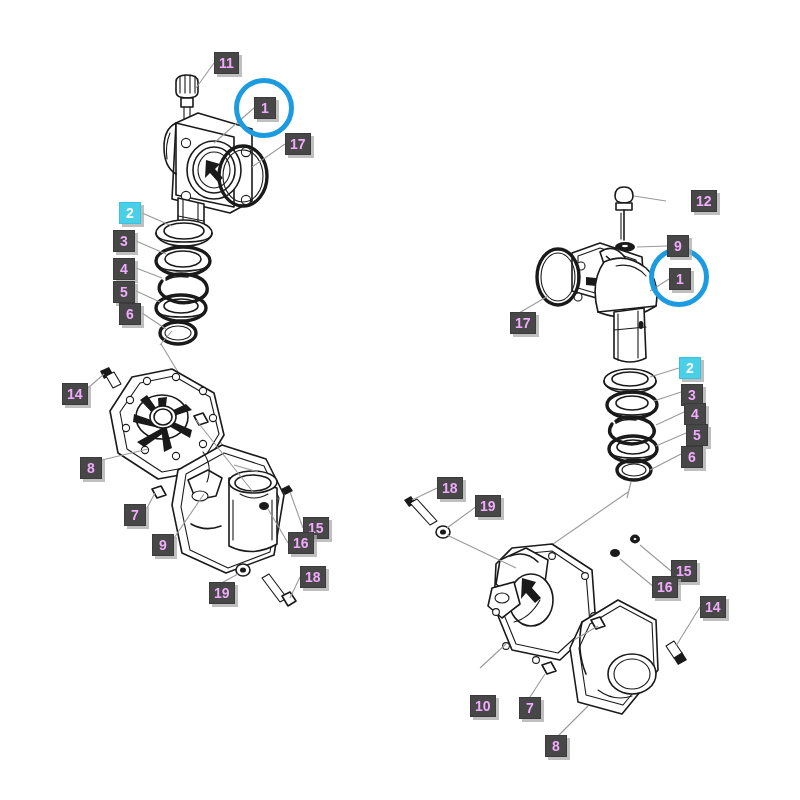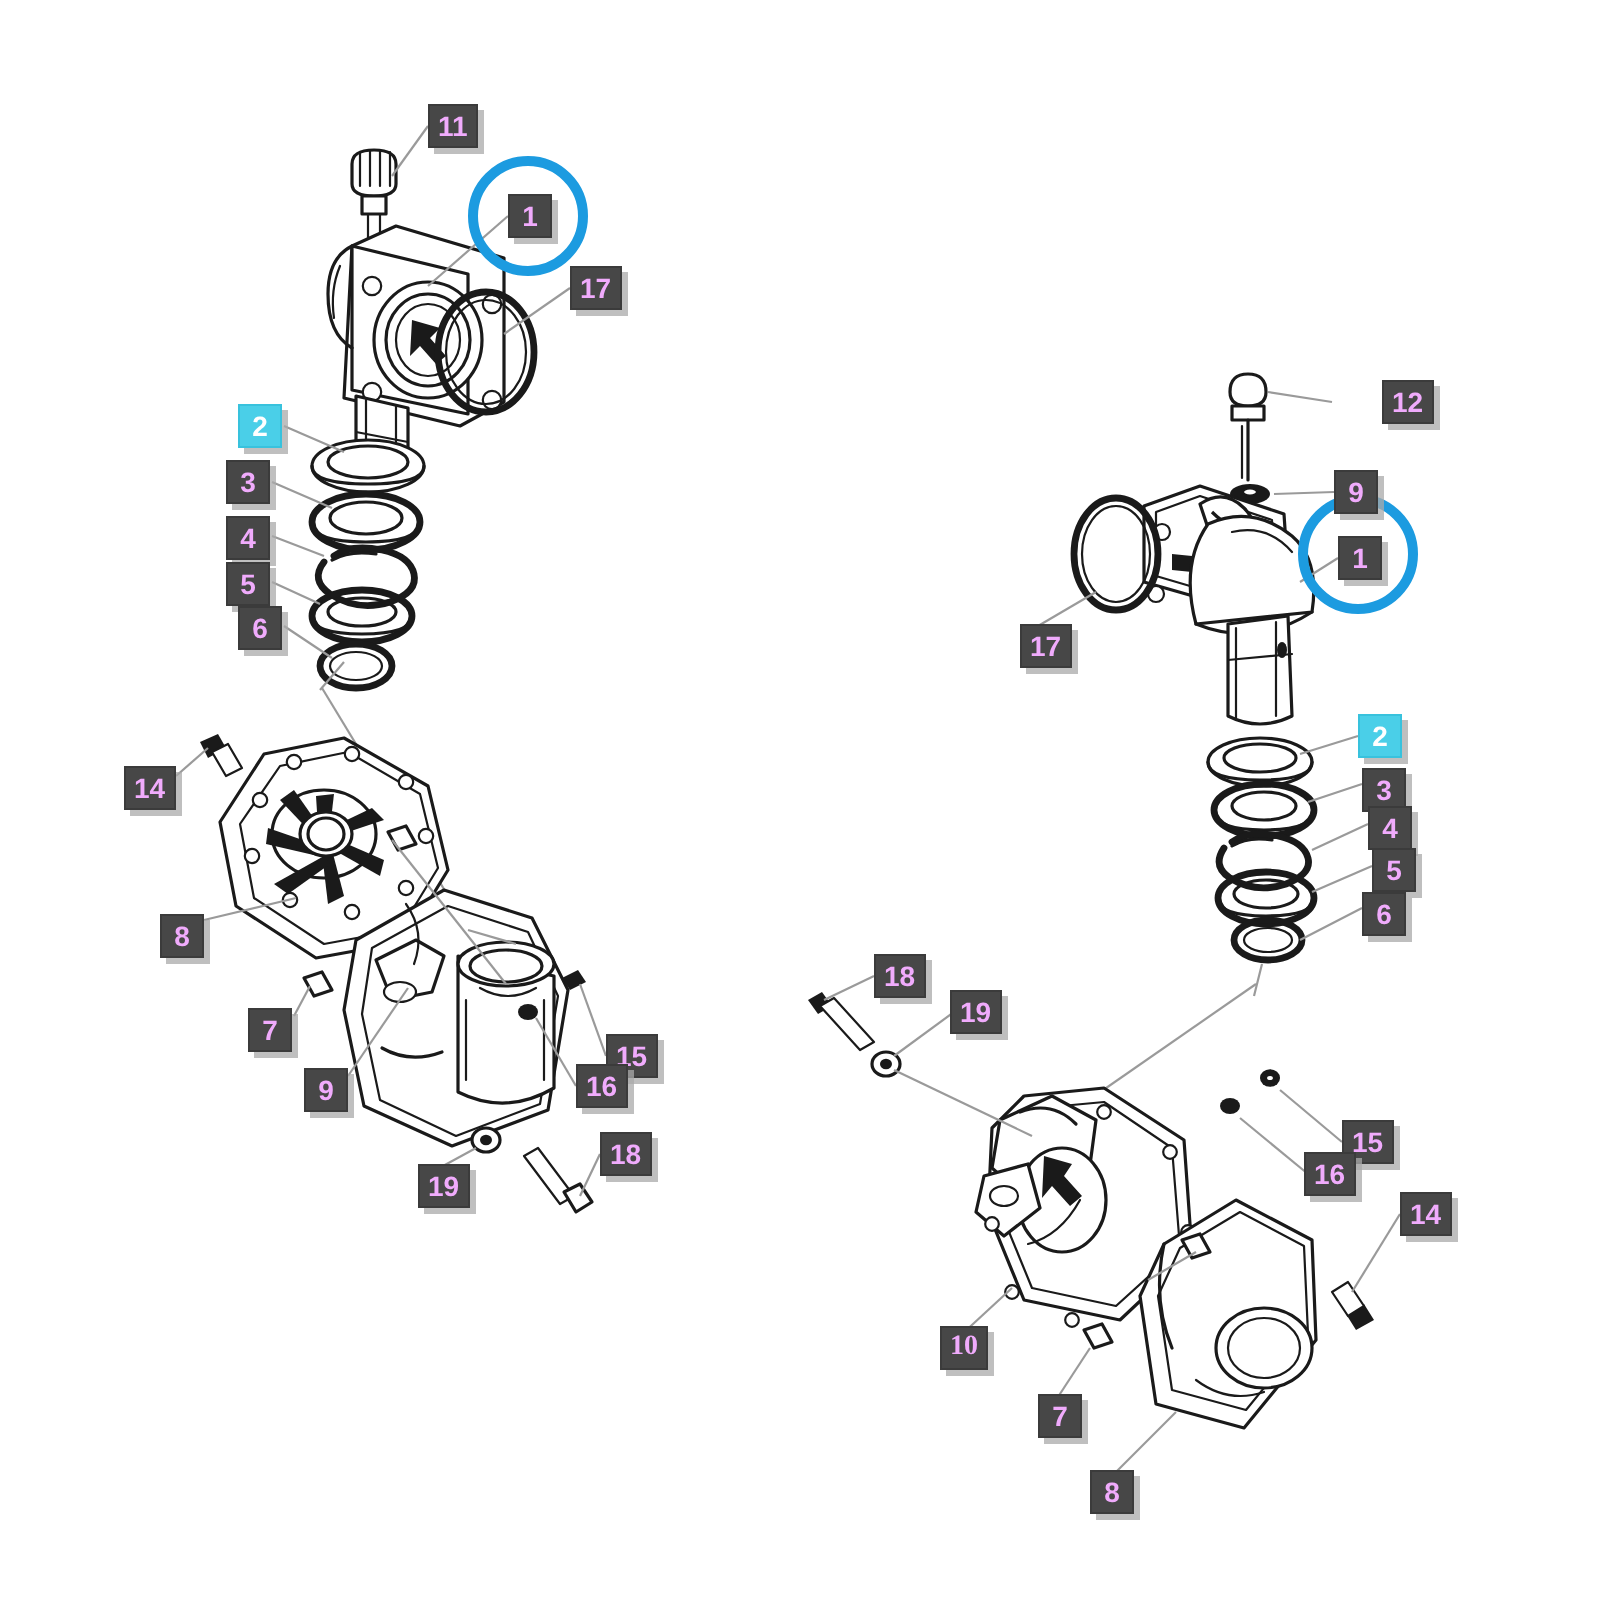--- a/index.html
+++ b/index.html
@@ -393,17 +393,17 @@
   <div class="badge" style="left:681px;top:384px;">3</div>
   <div class="badge" style="left:684px;top:403px;">4</div>
   <div class="badge" style="left:686px;top:424px;">5</div>
   <div class="badge" style="left:681px;top:446px;">6</div>
 
   <div class="badge" style="left:437px;top:477px;">18</div>
   <div class="badge" style="left:475px;top:495px;">19</div>
   <div class="badge" style="left:671px;top:560px;">15</div>
   <div class="badge" style="left:652px;top:576px;">16</div>
   <div class="badge" style="left:700px;top:596px;">14</div>
-  <div class="badge" style="left:470px;top:663px;font-family:Liberation Serif, serif;">10</div>
+  <div class="badge" style="left:470px;top:695px;">10</div>
   <div class="badge" style="left:519px;top:697px;">7</div>
   <div class="badge" style="left:545px;top:735px;">8</div>
 
 </div>
 
 </body></html>

